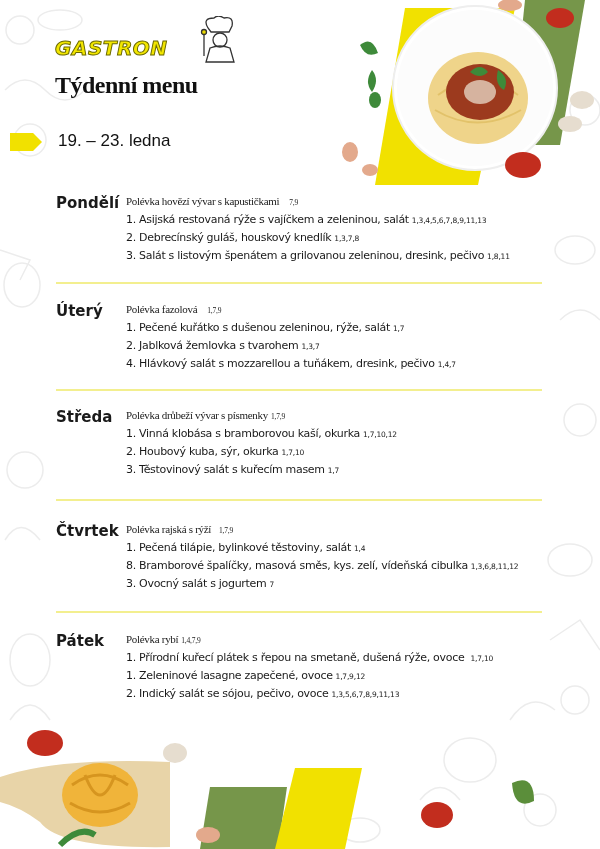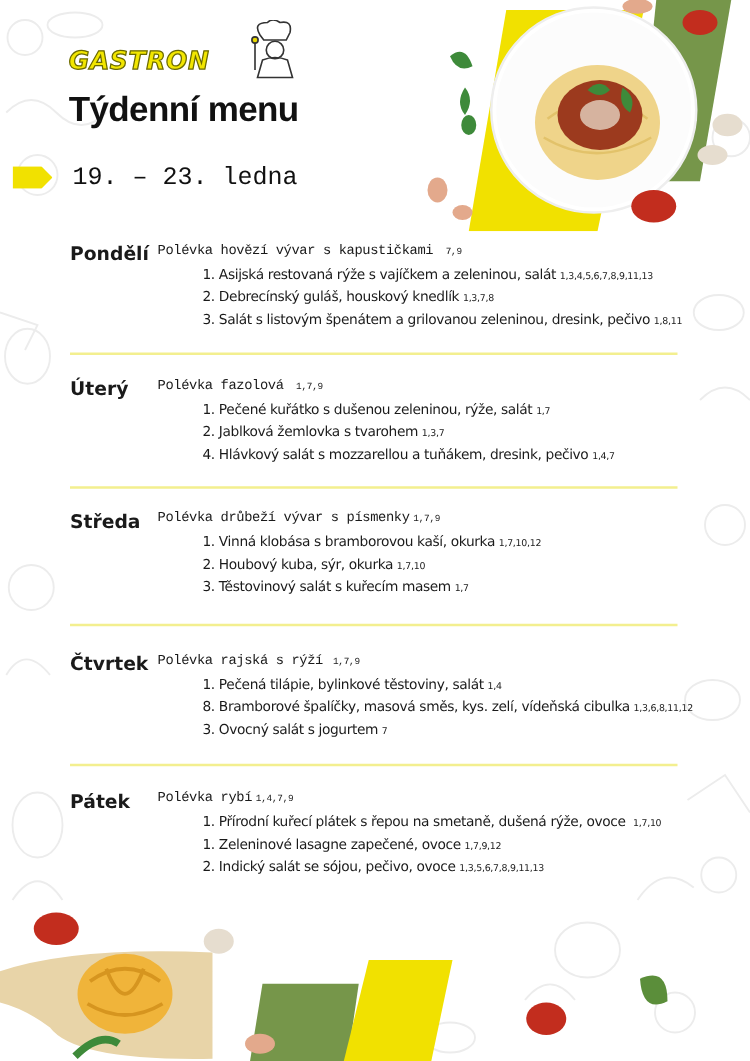--- a/index.html
+++ b/index.html
@@ -8,35 +8,35 @@
 
   .bg-doodles { position: absolute; inset: 0; z-index: 0; pointer-events: none; }
 
   
   .logo { position: absolute; left: 55px; top: 36px; z-index: 3;
     font-family: "DejaVu Sans", sans-serif; font-weight: bold; font-style: italic;
     font-size: 20px; letter-spacing: 0.5px; color: #f2e600;
     -webkit-text-stroke: 1px #6b6a00; }
   .chef { position: absolute; left: 196px; top: 16px; width: 42px; height: 50px; z-index: 3; }
   .page-title { position: absolute; left: 55px; top: 72px; z-index: 3;
-    font-family: Liberation Sans, sans-serif; font-weight: bold; font-size: 28px; color: #111; letter-spacing: -0.5px; }
+    font-family: Liberation Serif, serif; font-weight: bold; font-size: 24px; color: #111; letter-spacing: -0.5px; }
   .date-arrow { position: absolute; left: 10px; top: 133px; width: 32px; height: 18px; z-index: 3;
     background: #f1e100; clip-path: polygon(0 0, 72% 0, 100% 50%, 72% 100%, 0 100%); }
   .date-range { position: absolute; left: 58px; top: 131px; z-index: 3;
-    font-family: Liberation Mono, monospace; font-size: 20px; color: #111; font-weight: 500; }
+    font-family: Liberation Sans, sans-serif; font-size: 17px; color: #111; font-weight: 500; }
 
   
   .hero { position: absolute; left: 320px; top: 0; width: 280px; height: 185px; z-index: 2; }
 
   
   .day { position: absolute; left: 56px; z-index: 3; width: 500px; }
   .day-name { position: absolute; left: 0; top: 0; font-weight: bold; font-size: 15px; color: #1a1a1a; text-align: right; }
   .soup { position: absolute; left: 70px; top: 1px; font-size: 11px; color: #1a1a1a; white-space: nowrap;
-    font-family: Liberation Mono, monospace; letter-spacing: -0.3px; }
-  .dish { position: absolute; left: 70px; font-size: 11px; color: #1a1a1a; white-space: nowrap; letter-spacing: -0.3px; margin-left: 36px; }
+    font-family: Liberation Serif, serif; letter-spacing: -0.3px; }
+  .dish { position: absolute; left: 70px; font-size: 11px; color: #1a1a1a; white-space: nowrap; letter-spacing: -0.3px; }
   .alg { font-size: 7.5px; margin-left: 3px; letter-spacing: -0.2px; }
   .sep { position: absolute; left: 56px; width: 486px; height: 2px; background: #f3ef8f; z-index: 3; }
 
   
   .deco { position: absolute; z-index: 2; }
 </style>
 </head>
 <body>
 
 <svg class="bg-doodles" width="600" height="849" viewBox="0 0 600 849">

